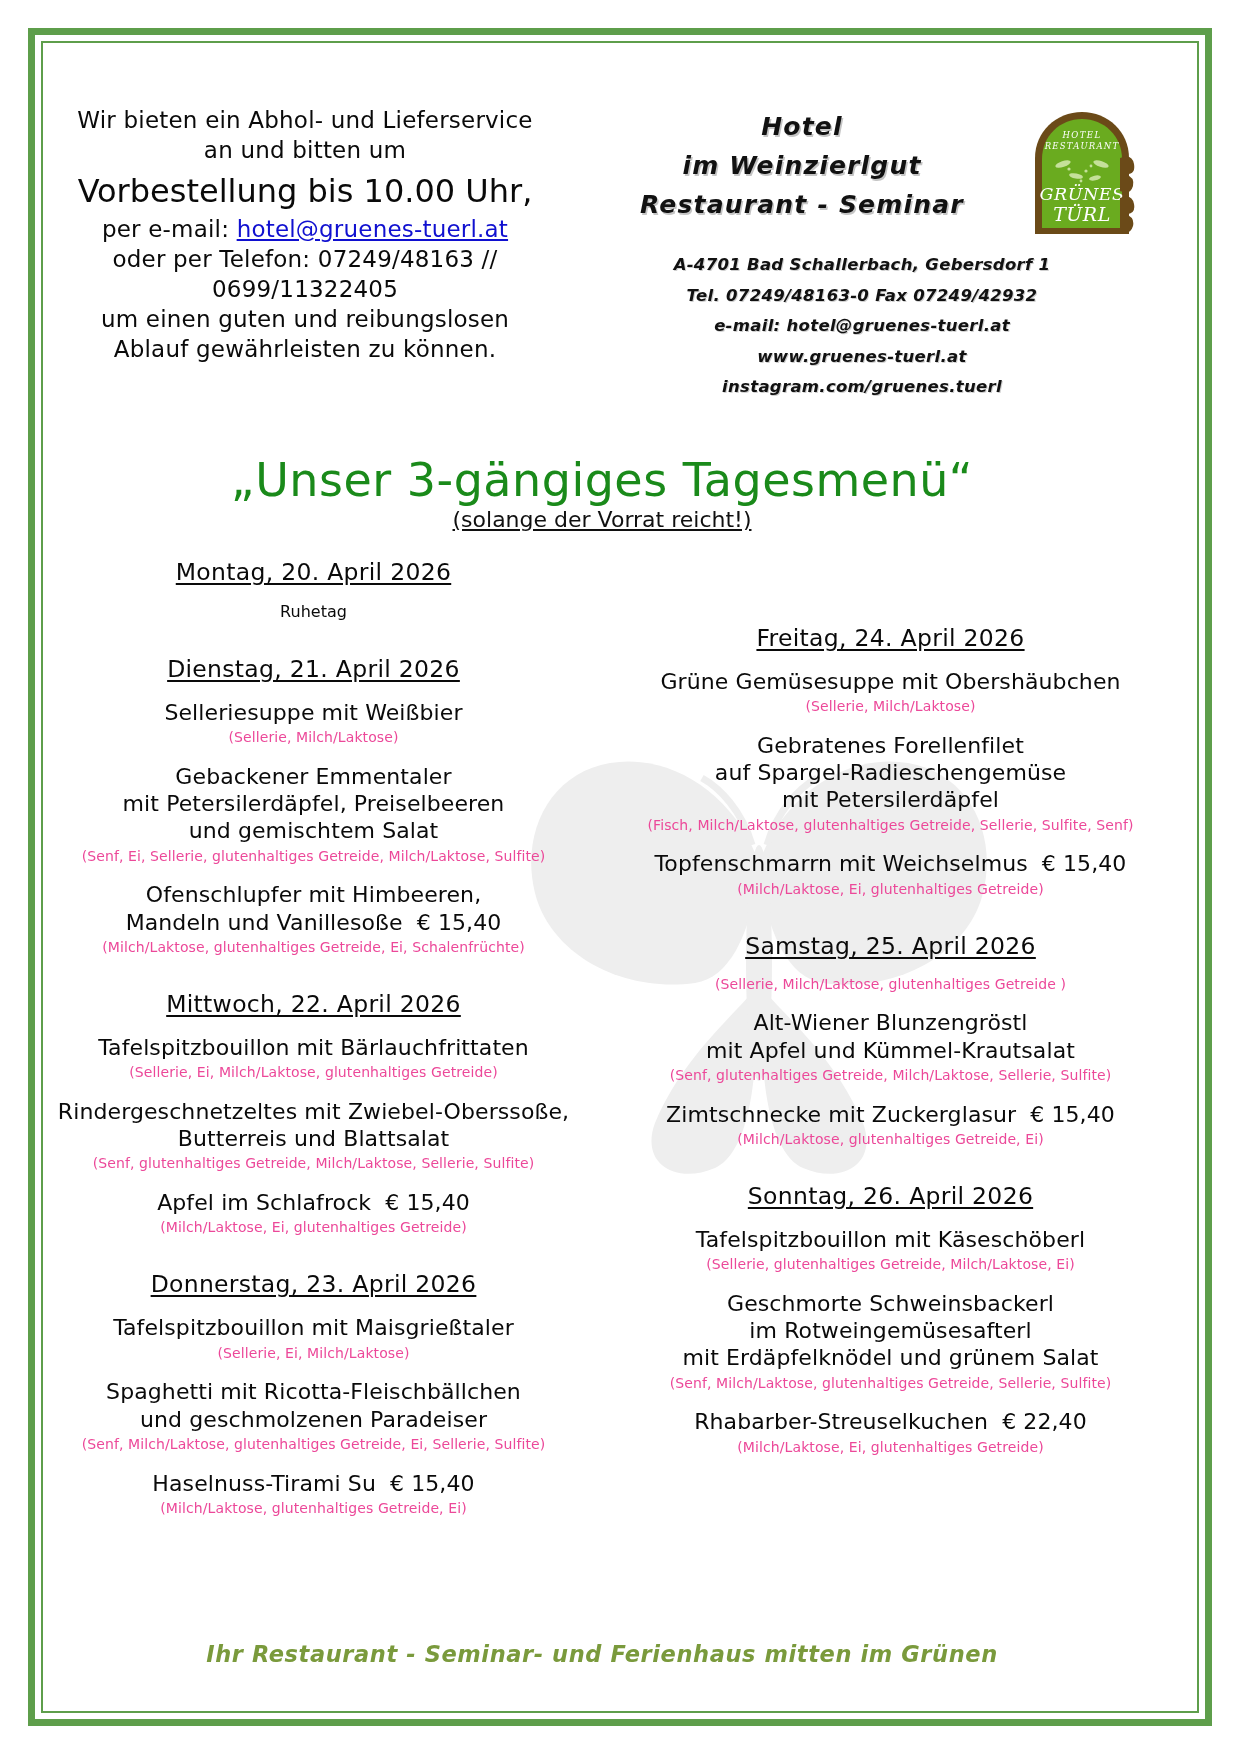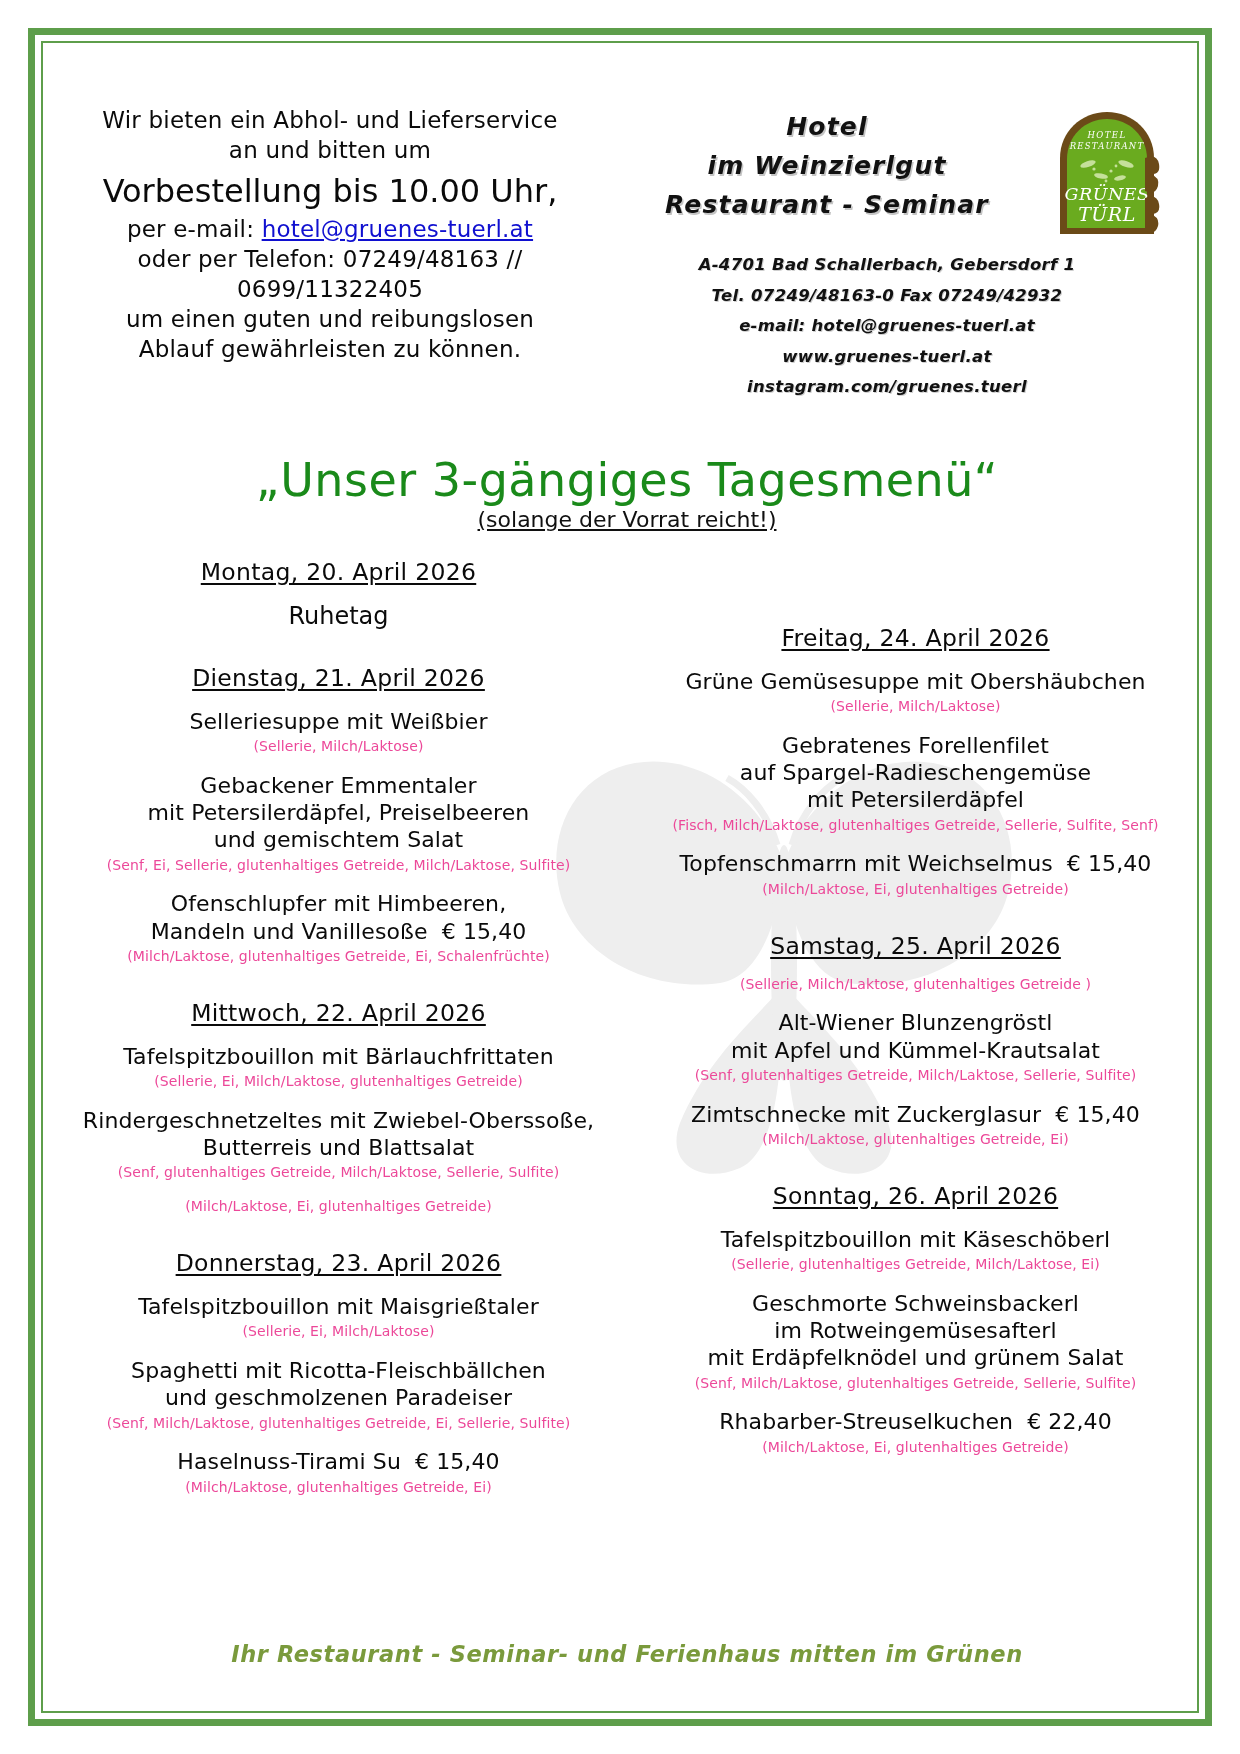--- a/index.html
+++ b/index.html
@@ -22,21 +22,21 @@
   }
   .page-border-inner {
     position: absolute;
     left: 41px; top: 41px;
     width: 1158px; height: 1672px;
     border: 2px solid #5e9e4b;
   }
 
   .page {
     position: absolute;
-    left: 50px; top: 43px;
+    left: 25px; top: 43px;
     width: 1154px; height: 1668px;
     overflow: hidden;
   }
 
   
   .watermark {
     position: absolute;
     left: 455px; top: 690px;
     width: 560px; height: 460px;
     opacity: 1;
@@ -151,21 +151,21 @@
   }
   .course-name .price { margin-left: 14px; }
   .allergens {
     font-size: 14px;
     color: #ec4899;
     margin-top: 3px;
     line-height: 1.2;
     letter-spacing: 0.1px;
   }
   .closed-note {
-    font-size: 24px;
+    font-size: 16px;
     color: #0a0a0a;
   }
 
   .spacer-right { height: 66px; }
 
   
   .footer {
     position: absolute;
     left: 0; right: 0; bottom: 44px;
     text-align: center;
@@ -287,20 +287,21 @@
           <div class="day-heading">Mittwoch, 22. April 2026</div>
           <div class="course">
             <div class="course-name">Tafelspitzbouillon mit Bärlauchfrittaten</div>
             <div class="allergens">(Sellerie, Ei, Milch/Laktose, glutenhaltiges Getreide)</div>
           </div>
           <div class="course">
             <div class="course-name">Rindergeschnetzeltes mit Zwiebel-Oberssoße,<br>Butterreis und Blattsalat</div>
             <div class="allergens">(Senf, glutenhaltiges Getreide, Milch/Laktose, Sellerie, Sulfite)</div>
           </div>
           <div class="course">
+            <div class="course-name">Apfel im Schlafrock<span class="price">€ 15,40</span></div>
             <div class="allergens">(Milch/Laktose, Ei, glutenhaltiges Getreide)</div>
           </div>
         </div>
 
         <div class="day-block">
           <div class="day-heading">Donnerstag, 23. April 2026</div>
           <div class="course">
             <div class="course-name">Tafelspitzbouillon mit Maisgrießtaler</div>
             <div class="allergens">(Sellerie, Ei, Milch/Laktose)</div>
           </div>

